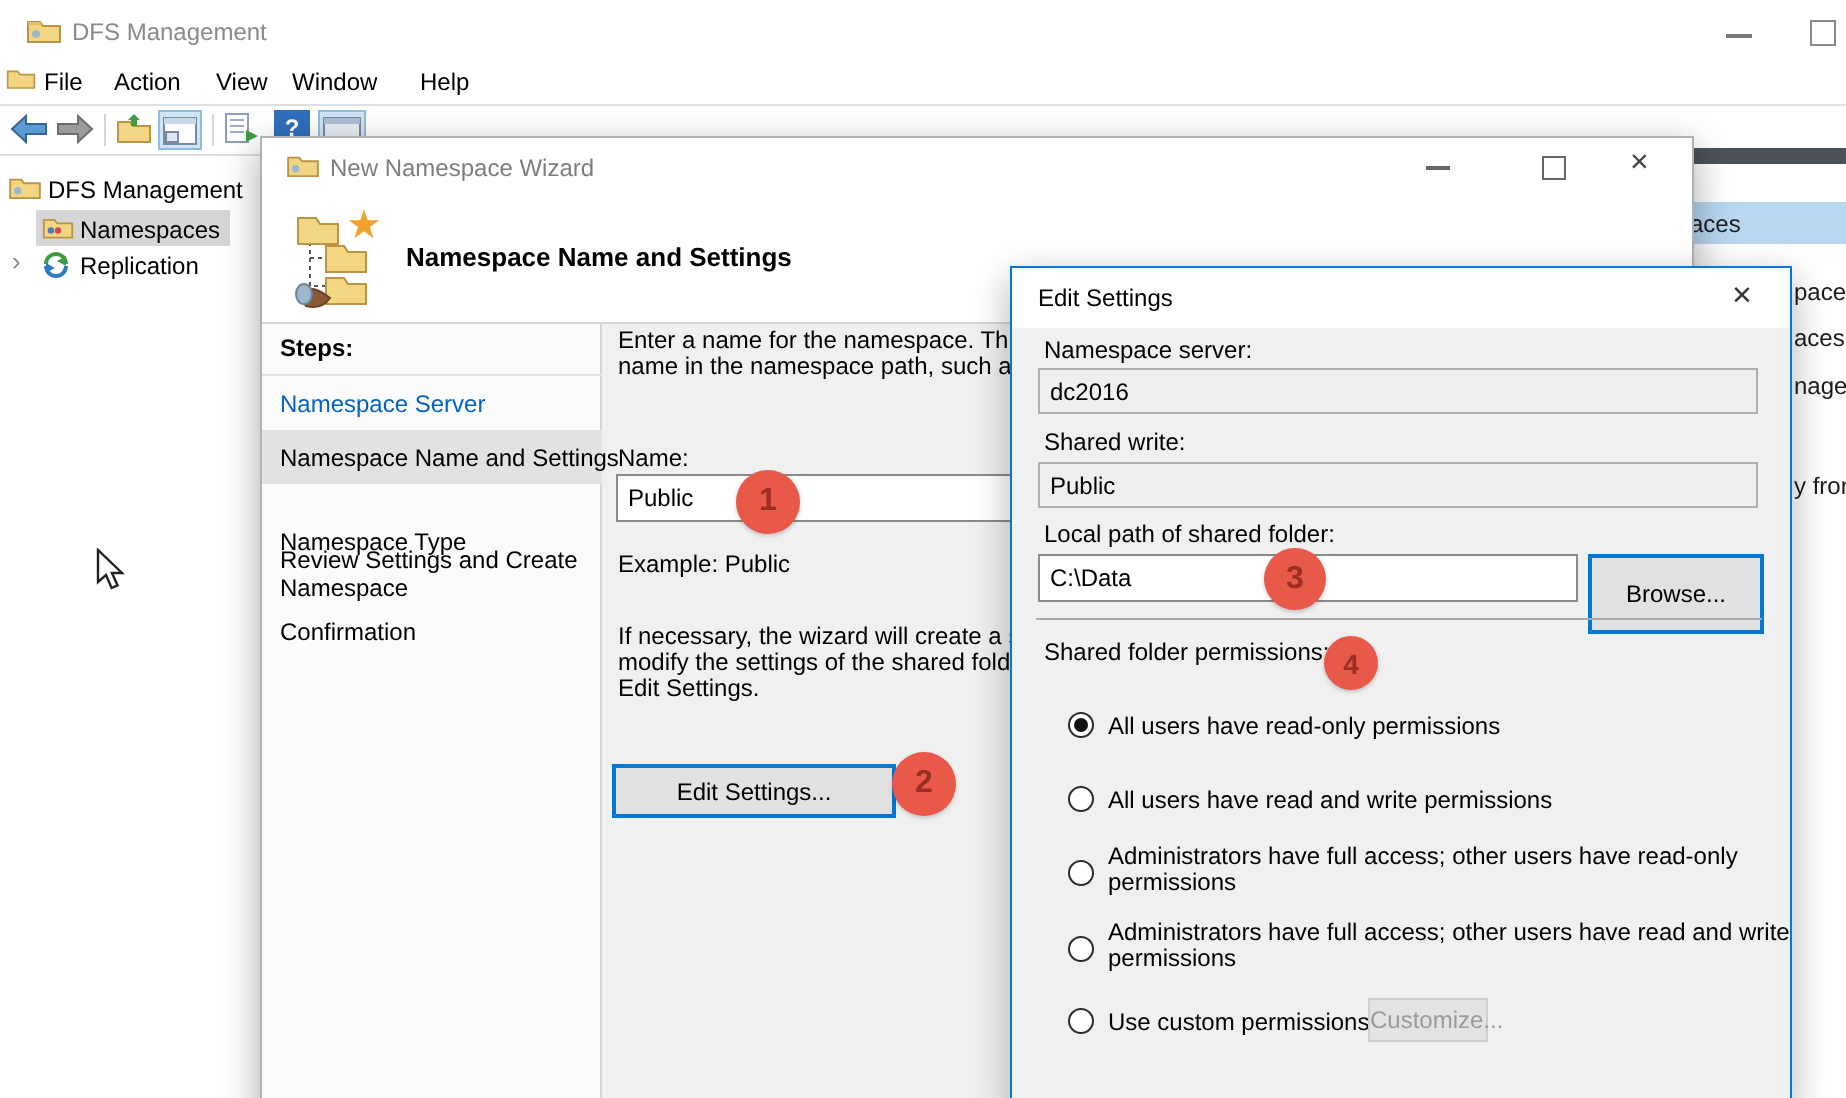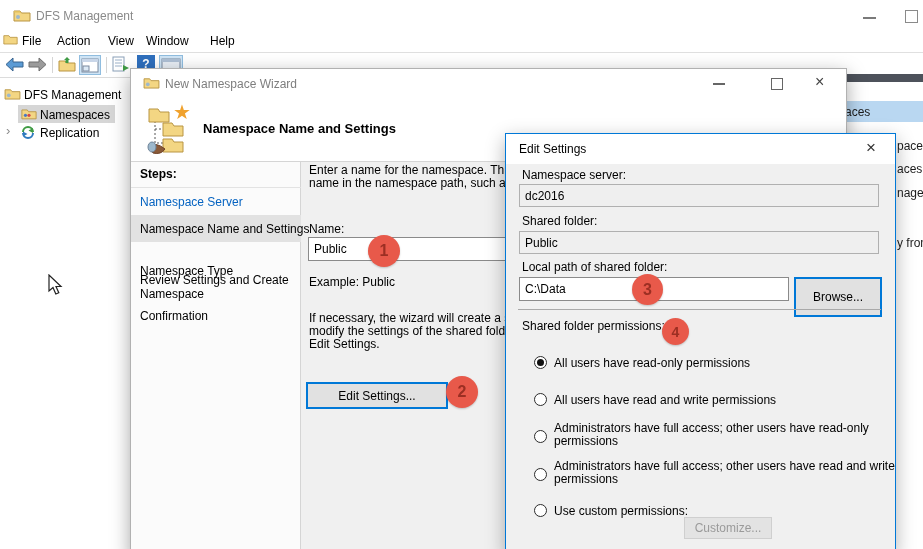--- a/index.html
+++ b/index.html
@@ -252,21 +252,21 @@
 
   <div class="abs dlg">
     <div class="abs dlg-titlebar">
       <span class="abs dlg-title txt">Edit Settings</span>
       <span class="abs dlg-close">×</span>
     </div>
 
     <span class="abs txt" style="left:16px;top:34px;">Namespace server:</span>
     <input class="abs input gray" style="left: 13px; top: 50px; width: 360px; height: 23px;" disabled="" value="dc2016">
 
-    <span class="abs txt" style="left:16px;top:80px;">Shared folder:</span>
+    <span class="abs txt" style="left:16px;top:80px;">Shared write:</span>
     <input class="abs input gray" style="left: 13px; top: 97px; width: 360px; height: 23px;" disabled="" value="Public">
 
     <span class="abs txt" style="left:16px;top:126px;">Local path of shared folder:</span>
     <input class="abs input" style="left: 13px; top: 143px; width: 270px; height: 24px;" readonly="" value="C:\Data">
     <button class="abs btn btn-focus" style="left:288px;top:143px;width:88px;height:40px;">Browse...</button>
 
     <div class="abs dlg-div"></div>
 
     <span class="abs txt" style="left:16px;top:185px;">Shared folder permissions:</span>
 
@@ -277,21 +277,21 @@
     <span class="abs radio-label" style="left:48px;top:260px;">All users have read and write permissions</span>
 
     <span class="abs radio" style="left:28px;top:296px;"></span>
     <span class="abs radio-label" style="left:48px;top:288px;">Administrators have full access; other users have read-only permissions</span>
 
     <span class="abs radio" style="left:28px;top:334px;"></span>
     <span class="abs radio-label" style="left:48px;top:326px;">Administrators have full access; other users have read and write permissions</span>
 
     <span class="abs radio" style="left:28px;top:370px;"></span>
     <span class="abs radio-label" style="left:48px;top:371px;">Use custom permissions:</span>
-    <button class="abs btn btn-disabled" style="left:178px;top:383px;width:88px;height:22px;" disabled="">Customize...</button>
+    <button class="abs btn btn-disabled" style="left:178px;top:365px;width:60px;height:22px;" disabled="">Customize...</button>
   </div>
 
   <div class="abs badge" style="left:368px;top:235px;width:32px;height:32px;">1</div>
   <div class="abs badge" style="left:446px;top:376px;width:32px;height:32px;">2</div>
   <div class="abs badge" style="left:632px;top:274px;width:31px;height:31px;">3</div>
   <div class="abs badge" style="left:662px;top:318px;width:27px;height:27px;font-size:14px;">4</div>
 
   <div class="abs cursor" style="left:48px;top:274px;">
     <svg width="15" height="22" viewBox="0 0 15 22">
         <path d="M1 1 L1 17 L5 13.5 L7.8 20 L10.8 18.7 L8 12.5 L13 12.5 Z" fill="#fff" stroke="#222" stroke-width="1.2"></path>

